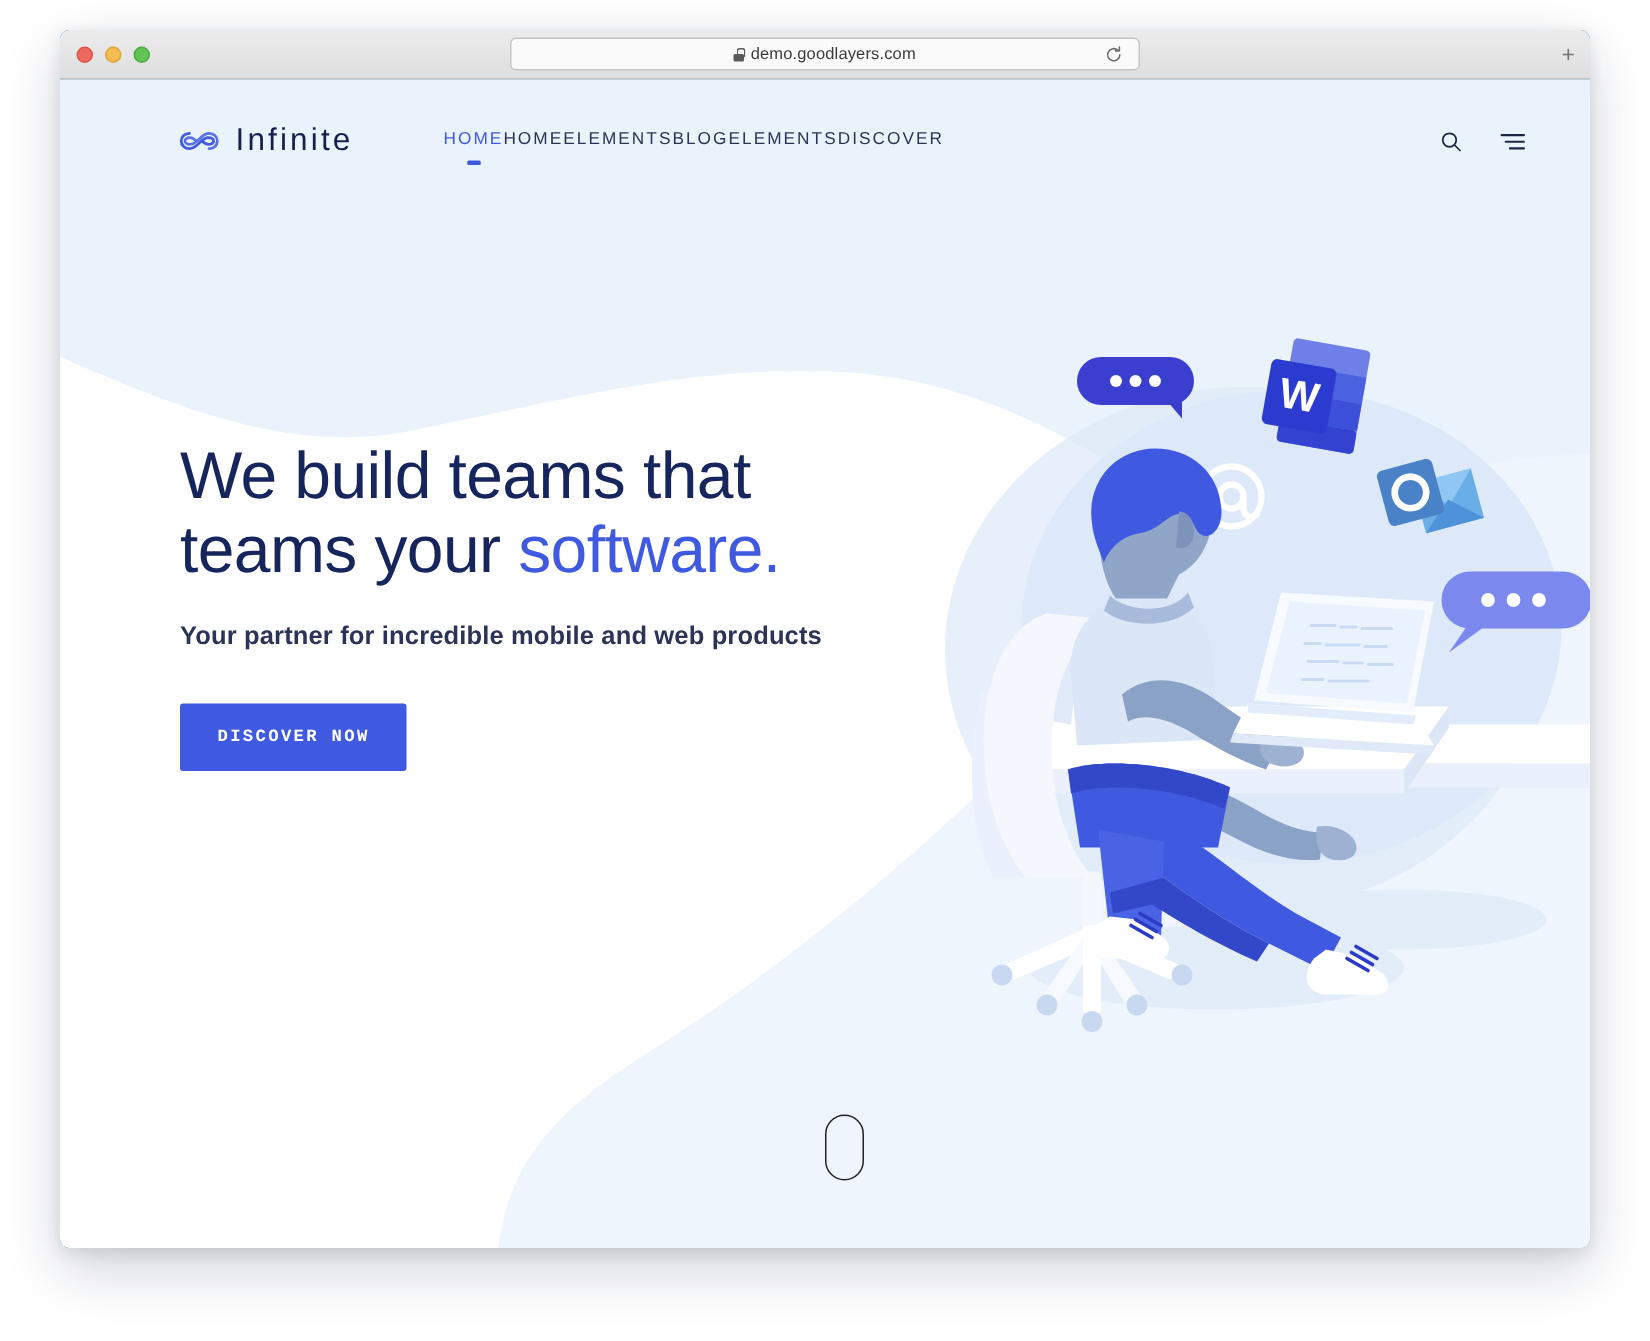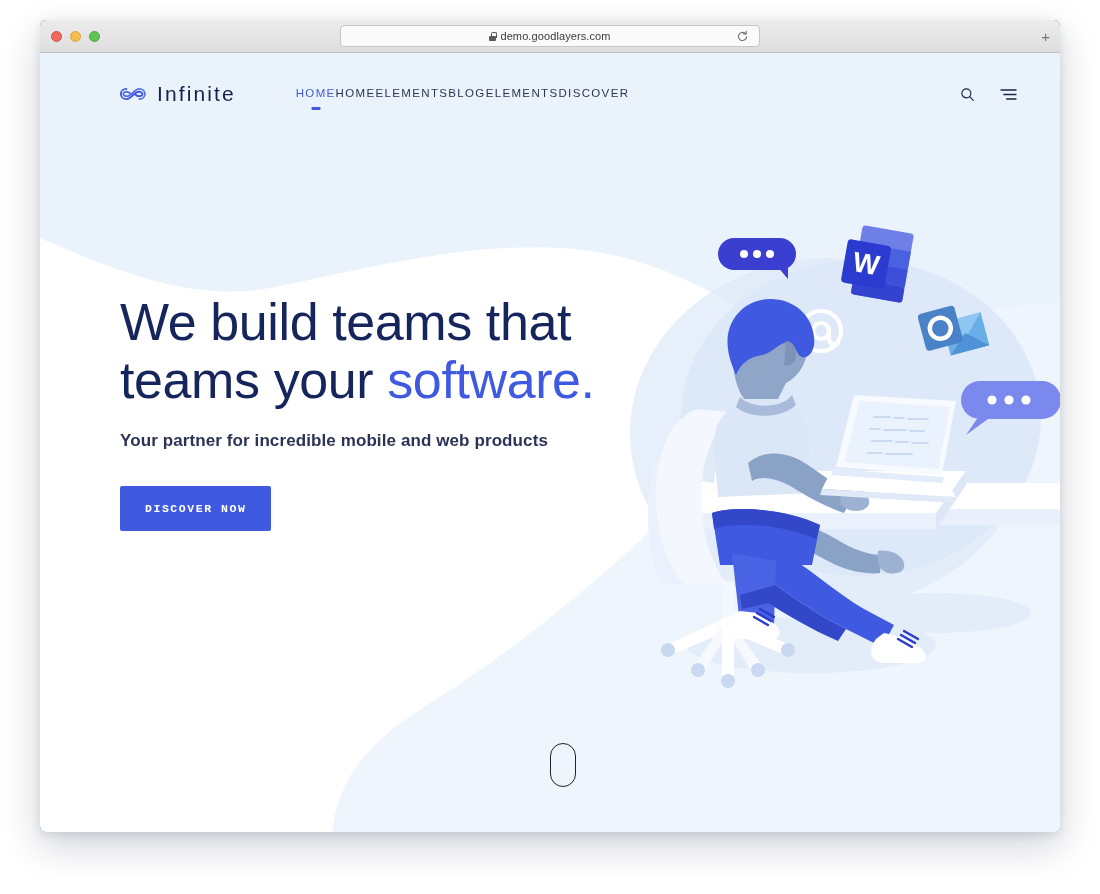--- a/index.html
+++ b/index.html
@@ -119,21 +119,21 @@
   }
 
   
   .hero-copy {
     position: absolute;
     left: 80px; top: 240px;
     width: 520px;
     z-index: 6;
   }
   .hero-title {
-    font-size: 52px; line-height: 1.12;
+    font-size: 44px; line-height: 1.12;
     font-weight: 400; color: #16255c;
     letter-spacing: -0.4px;
   }
   .hero-title .accent { color: #3f5ae0; }
   .hero-sub {
     margin-top: 22px;
     font-size: 17px; color: #2b3357; font-weight: 700;
     letter-spacing: .1px;
   }
   .hero-btn {

